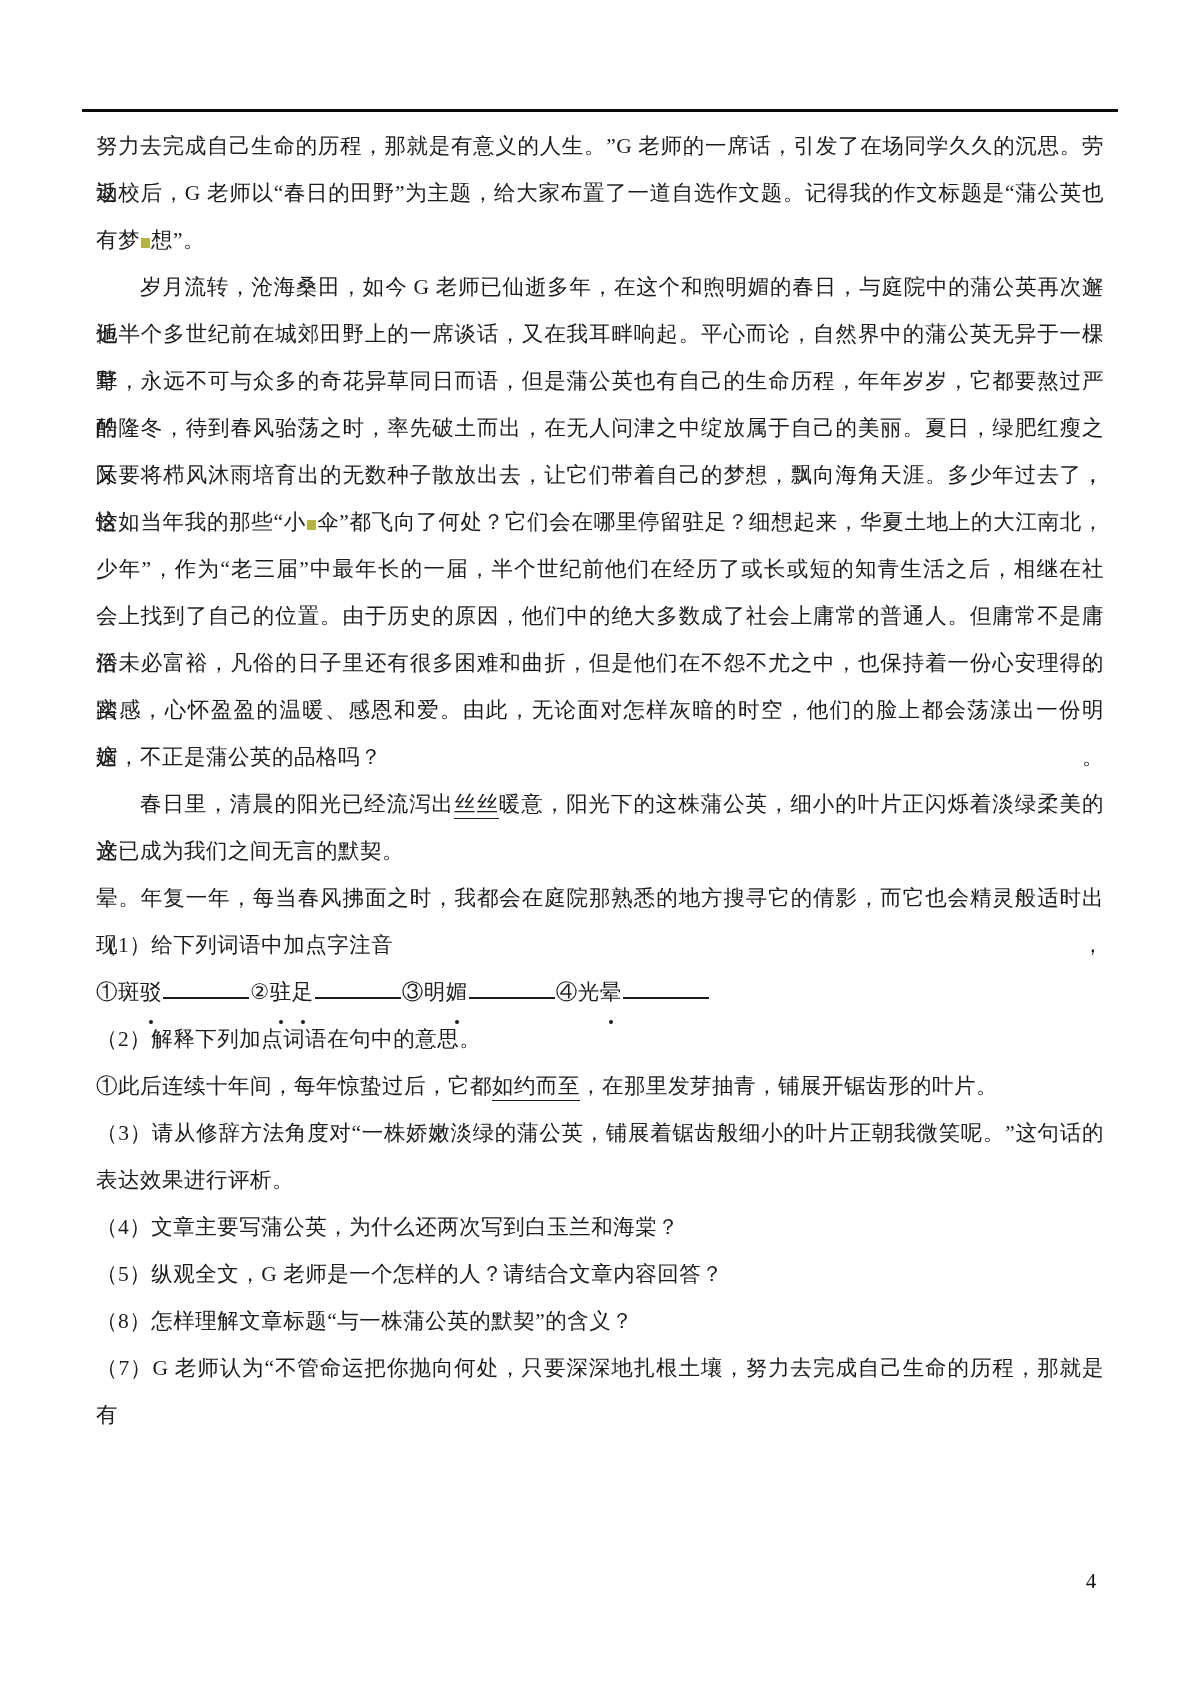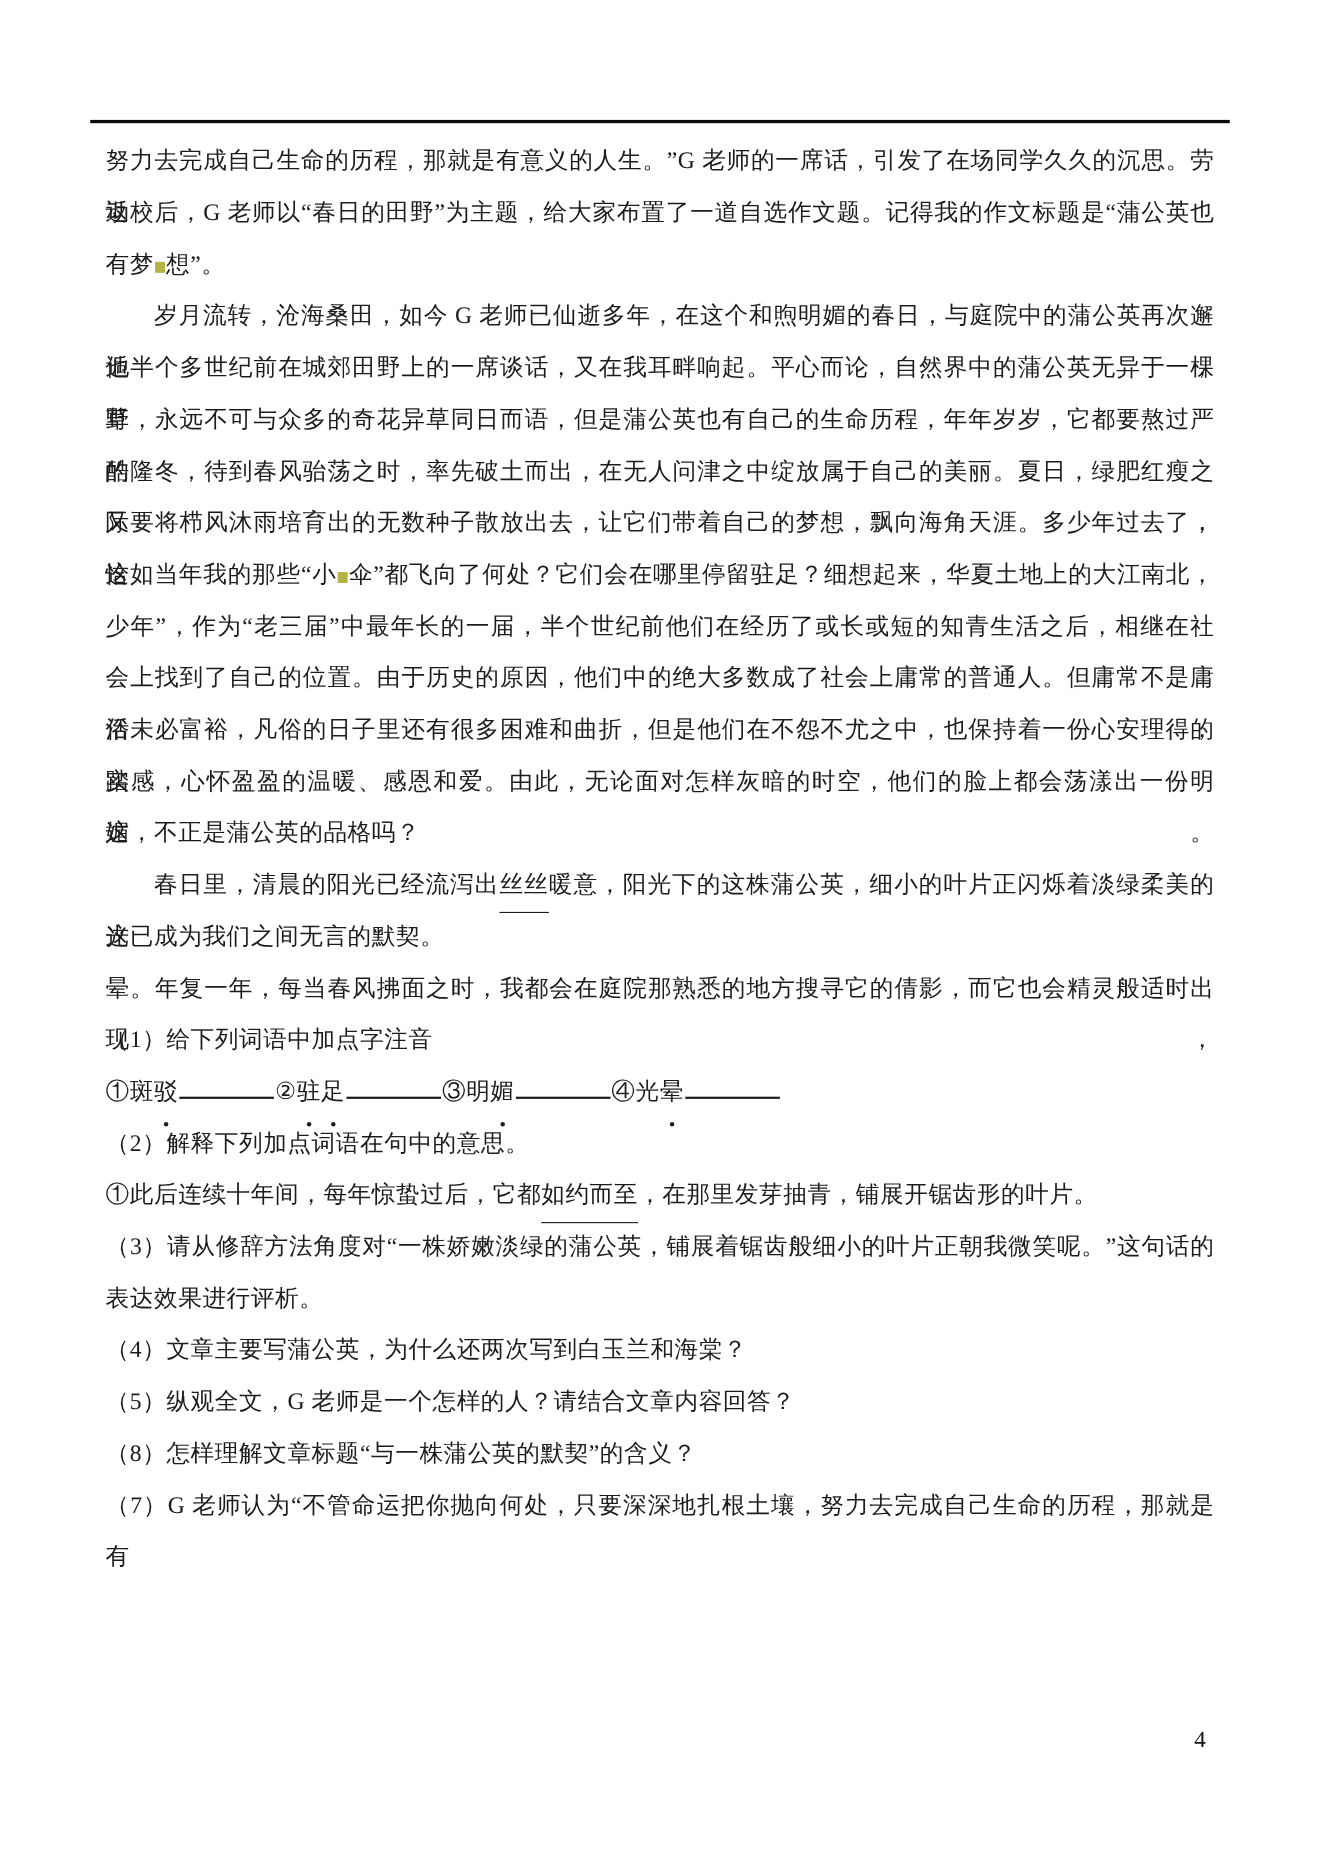--- a/index.html
+++ b/index.html
@@ -19,21 +19,21 @@
   }
   .line{
     line-height:47px;height:47px;white-space:nowrap;
     letter-spacing:0.5px;
   }
   .line.j{
     white-space:normal;text-align:justify;text-align-last:justify;
     text-justify:inter-character;
   }
   .line.ind{text-indent:44px;}
-  .u{border-bottom:1.8px solid #1c1c1c;padding-bottom:13px;}
+  .u{border-bottom:1.8px solid #1c1c1c;padding-bottom:2px;}
   .blank{
     display:inline-block;width:86px;height:1em;
     border-bottom:2px solid #1c1c1c;vertical-align:baseline;
     margin:0 1px;
   }
   .dw{display:inline;}
   .dc{position:relative;display:inline-block;}
   .dc::after{
     content:"";position:absolute;left:50%;transform:translateX(-50%);
     bottom:-8px;width:4px;height:4px;border-radius:50%;background:#1c1c1c;

